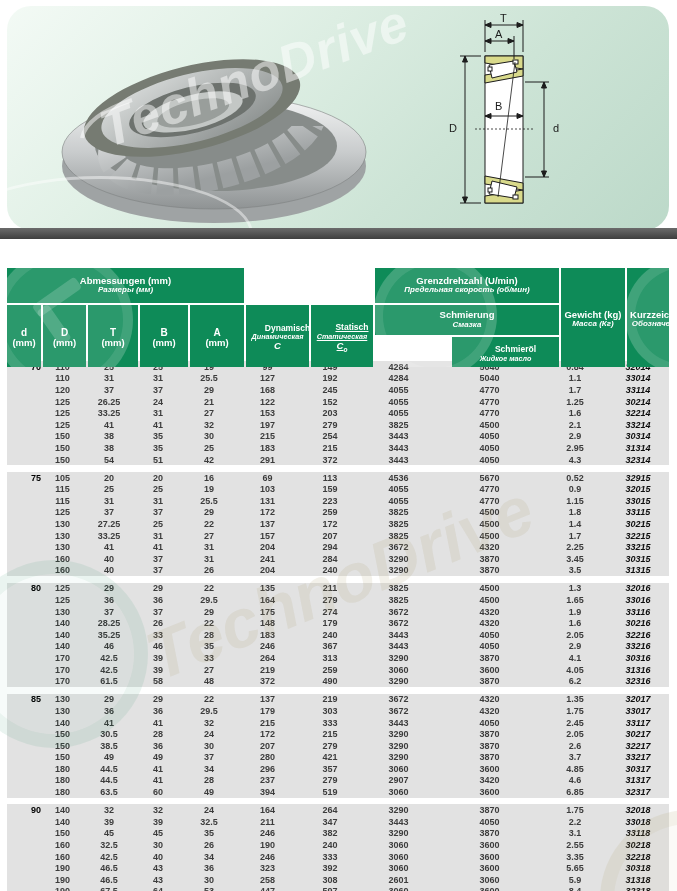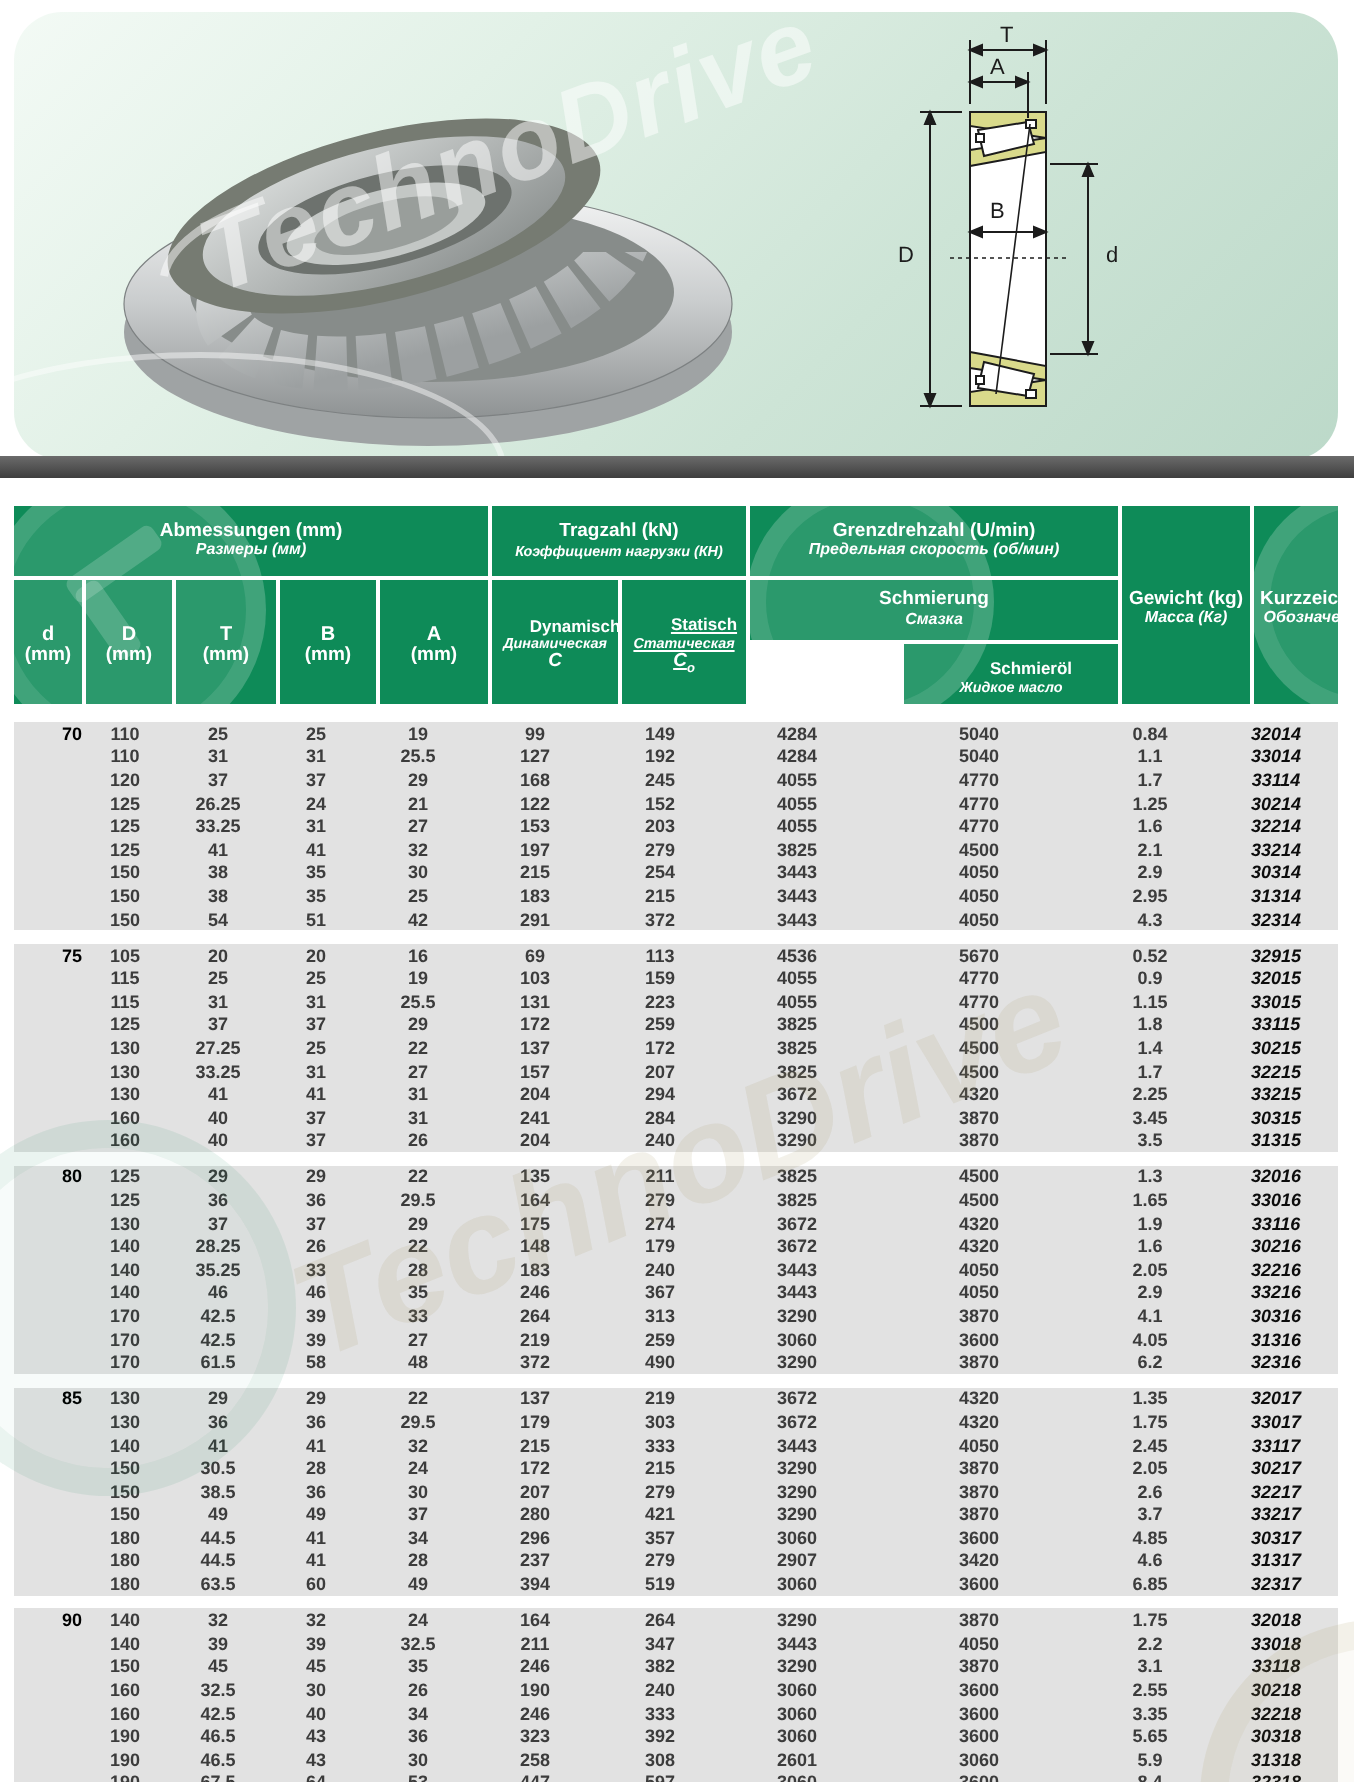--- a/index.html
+++ b/index.html
@@ -31,21 +31,21 @@
     transform:rotate(-20deg);transform-origin:left center;
     font-size:52px;font-weight:bold;font-style:italic;
     color:rgba(255,255,255,0.5);letter-spacing:1px;pointer-events:none;
   }
   .wm-ellipse{
     position:absolute;left:-60px;top:170px;width:300px;height:110px;
     border:3px solid rgba(255,255,255,0.45);border-radius:50%;
   }
   
   .thead{
-    position:absolute;left:7px;top:253px;width:662px;height:99px;
+    position:absolute;left:7px;top:268px;width:662px;height:99px;
     display:grid;grid-template-columns:var(--cols);
     grid-template-rows:35px 30px 34px;gap:2px;background:#ffffff;
     overflow:hidden;
   }
   .hcell{
     background:#0e8b58;color:#fff;display:flex;flex-direction:column;
     align-items:center;justify-content:center;text-align:center;
     line-height:1.12;position:relative;z-index:1;
   }
   .h-abm{grid-area:1/1/2/6;}
@@ -202,24 +202,20 @@
     <div class="wm-ellipse"></div>
     <div class="wm-photo">TechnoDrive</div>
   </div>
   <div class="panel-shadow"></div>
 
   <div class="thead">
     <div class="hcell h-abm">
       <span class="de">Abmessungen (mm)</span>
       <span class="ru">Размеры (мм)</span>
     </div>
-    <div class="hcell h-trag">
-      <span class="de">Tragzahl (kN)</span>
-      <span class="ru small">Коэффициент нагрузки (КН)</span>
-    </div>
     <div class="hcell h-grenz">
       <span class="de">Grenzdrehzahl (U/min)</span>
       <span class="ru">Предельная скорость (об/мин)</span>
     </div>
     <div class="hcell h-gew">
       <span class="de">Gewicht (kg)</span>
       <span class="ru">Масса (Кг)</span>
     </div>
     <div class="hcell h-kurz">
       <span class="de">Kurzzeichen</span>

